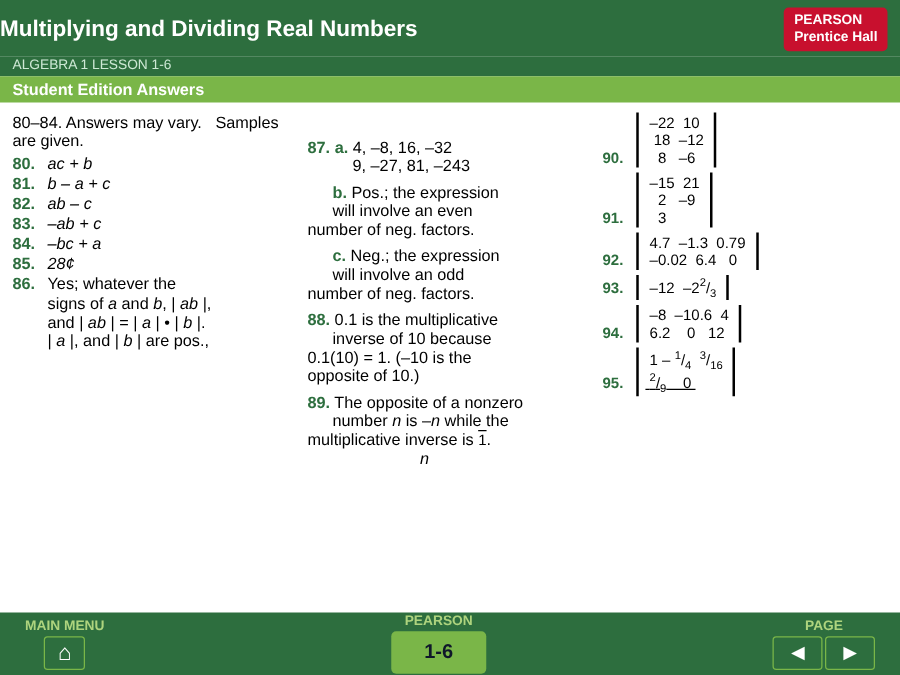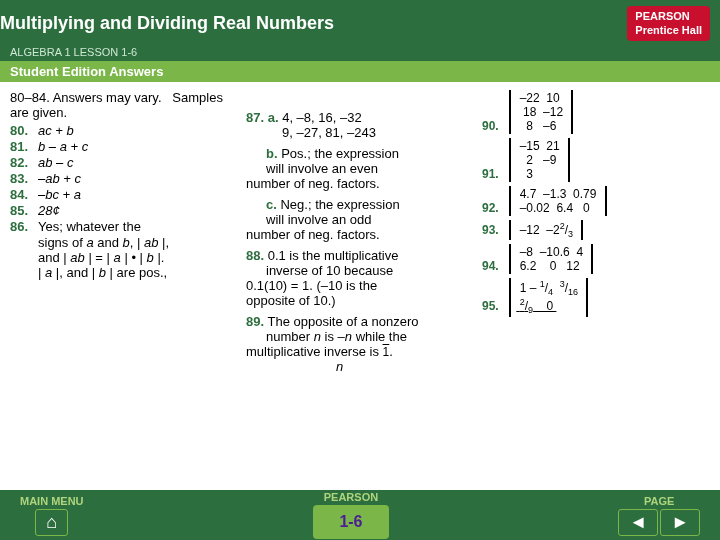--- a/index.html
+++ b/index.html
@@ -131,21 +131,21 @@
       bottom: 0;
       left: 0;
       right: 0;
     }
     #lesson-btn {
       background: #7ab648;
       border: none;
       padding: 8px 26px;
       font-size: 16px;
       font-weight: bold;
-      color: #4c1d95;
+      color: #0f172a;
       border-radius: 4px;
       cursor: pointer;
     }
     .nav-arrow {
       background: #2d6e3e;
       border: 1px solid #7ab648;
       color: white;
       font-size: 18px;
       cursor: pointer;
       padding: 2px 10px;

